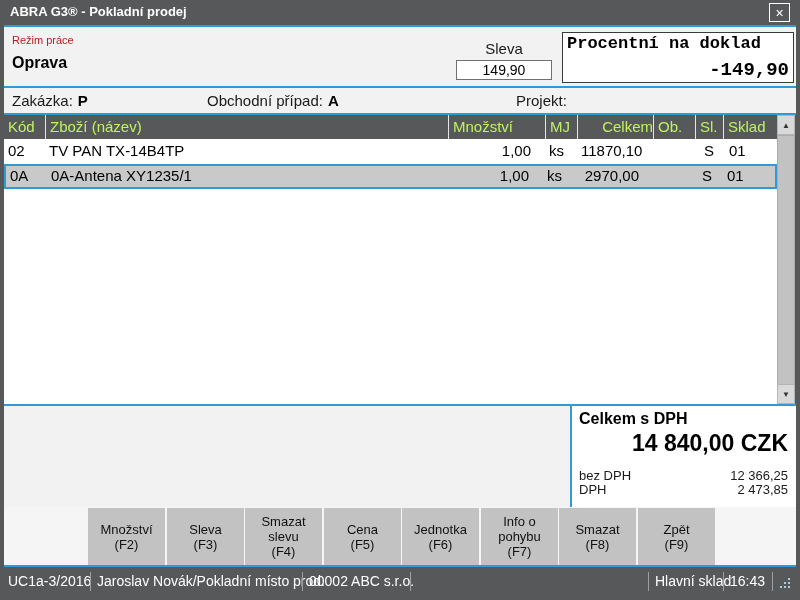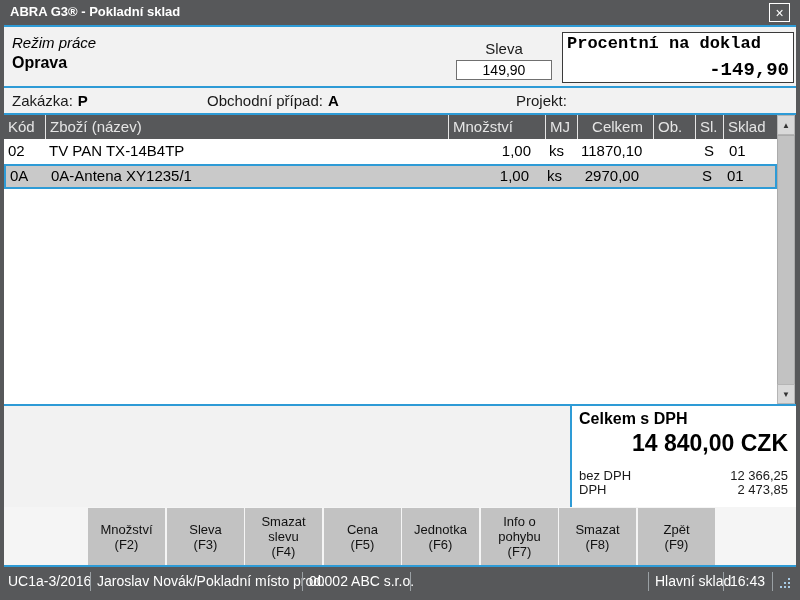--- a/index.html
+++ b/index.html
@@ -11,37 +11,37 @@
   }
   
   .titlebar{position:absolute;left:0;top:0;width:800px;height:25px;background:#57585A;}
   .title-text{position:absolute;left:10px;top:4px;color:#fff;font-size:13px;font-weight:bold;}
   .close-btn{position:absolute;right:10px;top:3px;width:21px;height:19px;border:1px solid #fff;
     display:flex;align-items:center;justify-content:center;color:#fff;font-size:14px;line-height:1;cursor:default;}
   
   .blueline{position:absolute;left:4px;width:792px;height:2px;background:#2E9BD6;}
   
   .toppanel{position:absolute;left:4px;top:27px;width:792px;height:59px;background:#F2F2F2;}
-  .mode-label{position:absolute;left:8px;top:7px;font-size:15px;color:#000000;font-style:italic;}
+  .mode-label{position:absolute;left:8px;top:7px;font-size:11px;color:#b91c1c;}
   .mode-value{position:absolute;left:8px;top:27px;font-size:16px;font-weight:bold;color:#000;}
   .sleva-label{position:absolute;left:452px;top:13px;width:96px;text-align:center;font-size:15px;color:#1a1a1a;}
   .sleva-box{position:absolute;left:452px;top:33px;width:96px;height:20px;background:#fff;border:1px solid #707070;
     text-align:center;font-size:14px;line-height:18px;color:#000;}
   .proc-box{position:absolute;left:558px;top:5px;width:232px;height:51px;background:#fff;border:1px solid #3a3a3a;
     font-family:"Liberation Mono",monospace;font-weight:bold;color:#000;
     display:flex;flex-direction:column;justify-content:space-between;padding:1px 4px;}
   .proc-type{font-size:17px;letter-spacing:0px;white-space:nowrap;}
   .proc-amount{font-size:19px;align-self:flex-end;}
   
   .contextrow{position:absolute;left:4px;top:88px;width:792px;height:25px;background:#F2F2F2;font-size:15px;color:#1a1a1a;}
   .ctx-item{position:absolute;top:0;line-height:25px;white-space:nowrap;}
   .ctx-item b{color:#000;margin-left:5px;}
   
   .table{position:absolute;left:4px;top:115px;width:791px;height:289px;background:#fff;}
-  .thead{position:absolute;left:0;top:0;width:773px;height:24px;background:#57585A;display:flex;color:#e5e5e5;font-size:15px;}
+  .thead{position:absolute;left:0;top:0;width:773px;height:24px;background:#57585A;display:flex;color:#bef264;font-size:15px;}
   .thead .cell{line-height:23px;padding-left:4px;overflow:hidden;white-space:nowrap;}
   .thead .cell + .cell{border-left:1px solid #e6e6e6;}
   .trow{position:absolute;left:0;width:773px;height:25px;display:flex;font-size:15px;color:#000;background:#fff;}
   .trow .cell{line-height:24px;padding-left:4px;overflow:hidden;white-space:nowrap;}
   .trow.selected{background:#C9C9C9;border:2px solid #2E9BD6;}
   .trow.selected .cell{line-height:20px;}
   .c-kod{width:41px;}
   .c-nazev{flex:1;}
   .c-mnoz{width:97px;text-align:right;padding-right:14px;}
   .c-mj{width:32px;}
@@ -82,21 +82,21 @@
   .grip i:nth-child(4){right:0;top:8px;}
   .grip i:nth-child(5){right:4px;top:8px;}
   .grip i:nth-child(6){right:8px;top:8px;}
 </style>
 </head>
 <body>
 
 <div id="app">
 
   <div class="titlebar">
-    <span class="title-text">ABRA G3® - Pokladní sklad</span>
+    <span class="title-text">ABRA G3® - Pokladní prodej</span>
     <div class="close-btn">
       <span>×</span>
     </div>
   </div>
   <div class="blueline" style="top:25px;"></div>
 
   <div class="toppanel">
     <div class="mode-label">Režim práce</div>
     <div class="mode-value">Oprava</div>
     <div class="sleva-label">Sleva</div>
@@ -120,21 +120,21 @@
     </span>
   </div>
   <div class="blueline" style="top:113px;"></div>
 
   <div class="table">
     <div class="thead">
       <div class="cell c-kod">Kód</div>
       <div class="cell c-nazev">Zboží (název)</div>
       <div class="cell c-mnoz" style="text-align:left;padding-right:0;">Množství</div>
       <div class="cell c-mj">MJ</div>
-      <div class="cell c-celkem" style="text-align:center;padding-right:0;">Celkem</div>
+      <div class="cell c-celkem" style="text-align:right;padding-right:0;">Celkem</div>
       <div class="cell c-ob">Ob.</div>
       <div class="cell c-sl" style="text-align:left;padding-left:4px !important;">Sl.</div>
       <div class="cell c-sklad" style="padding-left:4px !important;">Sklad</div>
     </div>
 
     <div class="trow" style="top:24px;">
       <div class="cell c-kod">02</div>
       <div class="cell c-nazev">TV PAN TX-14B4TP</div>
       <div class="cell c-mnoz">1,00</div>
       <div class="cell c-mj">ks</div>

